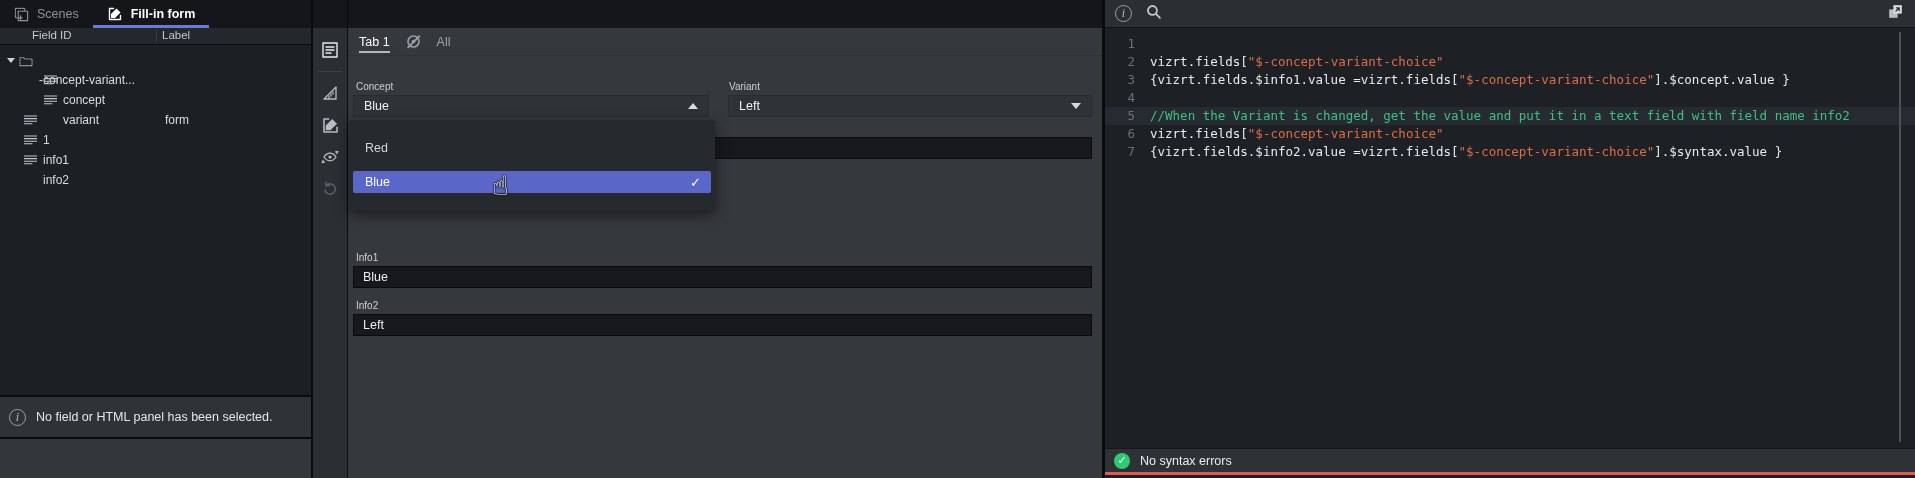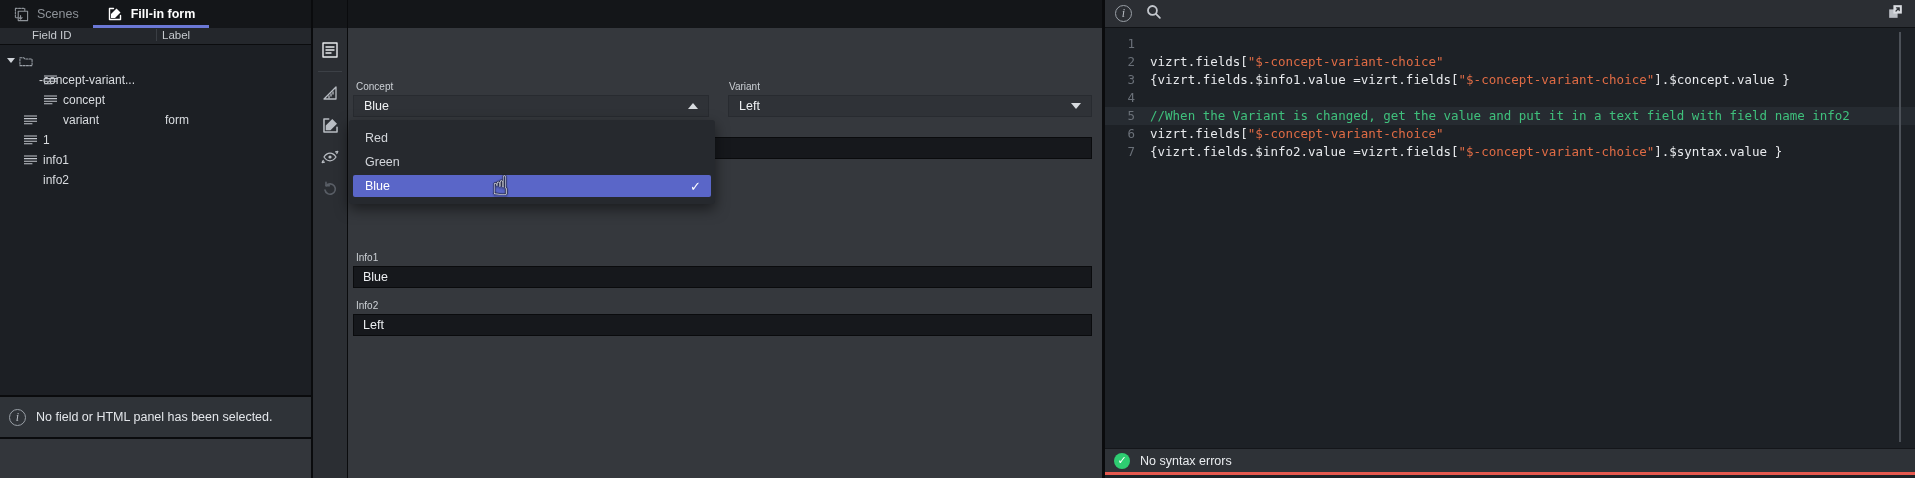--- a/index.html
+++ b/index.html
@@ -66,21 +66,21 @@
                        border-right:5px solid transparent; }
   .arrow.up { border-bottom:6px solid #d8dbdf; }
   .arrow.down { border-top:6px solid #d8dbdf; }
 
   .dark-input { position:absolute; height:22px; background:#16181c; border:1px solid #0a0b0d;
                 display:flex; align-items:center; padding:0 9px; font-size:12.5px; color:#eceef1; }
 
   .dd-menu { position:absolute; left:1px; top:92px; width:366px; background:#26292e; border-radius:3px;
              box-shadow:0 5px 14px rgba(0,0,0,.5); padding:5px 4px; z-index:5; }
   .dd-option { height:22px; display:flex; align-items:center; padding:0 10px 0 12px; font-size:12.5px;
-               color:#d3d6db; border-radius:2px; margin:2px 0;text-align:center; }
+               color:#d3d6db; border-radius:2px; margin:12px 0;text-align:center; }
   .dd-option.selected { background:#5a66c8; color:#ffffff; }
   .dd-option .check { margin-left:auto; font-size:13px; color:#fff; }
 
   .cursor-hand { position:absolute; left:492px; top:170px; z-index:9; font-size:27px; color:#ffffff;
                  text-shadow:-1px 0 1px #1b1d21, 1px 0 1px #1b1d21, 0 -1px 1px #1b1d21, 0 2px 2px #1b1d21; }
 
   
   .code-panel { position:absolute; left:1105px; top:0; width:810px; height:478px; background:#1d2126; }
   .code-toolbar { height:28px; background:#2b2e33; border-bottom:1px solid #101215; display:flex;
                   align-items:center; gap:13px; padding:0 10px; }
@@ -251,20 +251,35 @@
       <svg width="20" height="20" viewBox="0 0 20 20" fill="none" stroke="#595e66" stroke-width="1.6">
         <path d="M5 11a5.2 5.2 0 1 0 1.2-4.4"></path>
         <path d="M6 3.4v3.4h3.4" fill="none"></path>
       </svg>
     </div>
   </div>
 
   <div class="vdiv" style="left:347px;width:1px;"></div>
 
   <div class="form-panel">
+    <div class="form-tabs">
+      <span class="form-tab active">
+        <span>Tab 1</span>
+      </span>
+      <span class="eye">
+        <svg width="17" height="17" viewBox="0 0 16 16" fill="none" stroke="#9aa0a7" stroke-width="1.5">
+          <circle cx="8" cy="8" r="5.2"></circle>
+          <circle cx="8" cy="8" r="1.7" fill="#9aa0a7" stroke="none"></circle>
+          <path d="M3 13.5L13.5 3" stroke-width="1.8"></path>
+        </svg>
+      </span>
+      <span class="form-tab">
+        <span>All</span>
+      </span>
+    </div>
 
     <span class="flabel-sm" style="left:8px;top:53px;">Concept</span>
     <div class="dd-trigger" style="left:5px;top:67px;width:356px;">
       <span>Blue</span>
       <span class="arrow up"></span>
     </div>
 
     <span class="flabel-sm" style="left:381px;top:53px;">Variant</span>
     <div class="dd-trigger" style="left:380px;top:67px;width:364px;">
       <span>Left</span>
@@ -281,24 +296,20 @@
     </div>
 
     <span class="flabel-sm" style="left:8px;top:272px;">Info2</span>
     <div class="dark-input" style="left:5px;top:286px;width:739px;">
       <span>Left</span>
     </div>
 
     <div class="dd-menu">
         <div class="dd-option">
     <span class="olabel">Red</span>
-    <span class="check"></span>
-  </div>
-        <div class="dd-option">
-    <span class="olabel">Green</span>
     <span class="check"></span>
   </div>
         <div class="dd-option selected">
     <span class="olabel">Blue</span>
     <span class="check">✓</span>
   </div>
       </div>
   </div>
 
   <div class="cursor-hand">☝</div>

